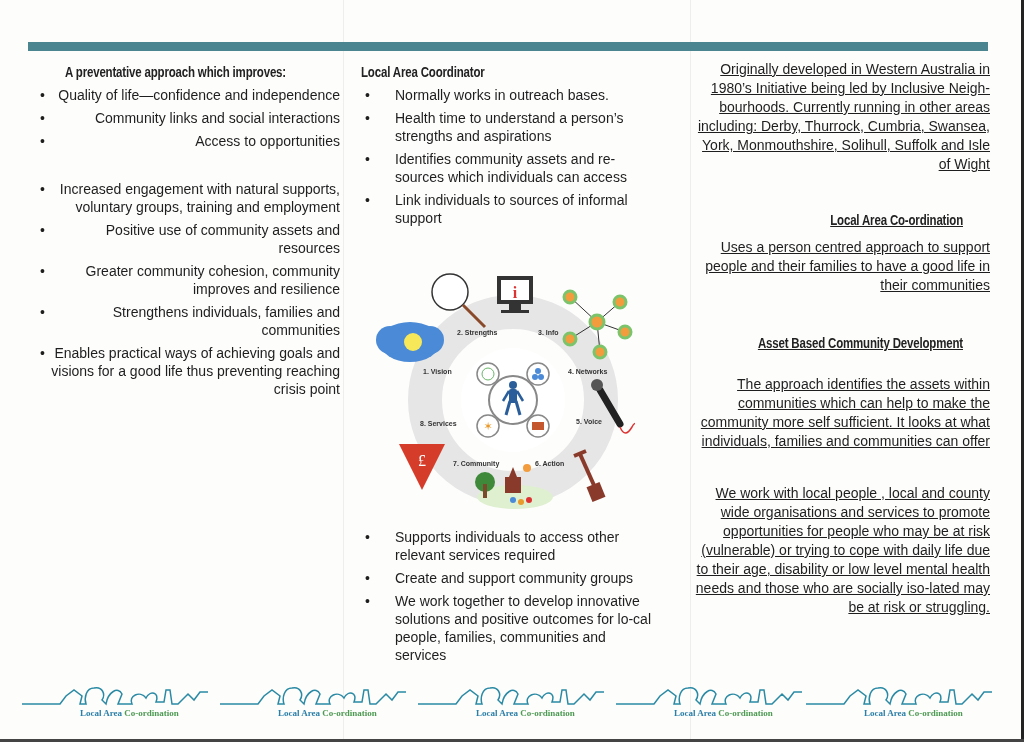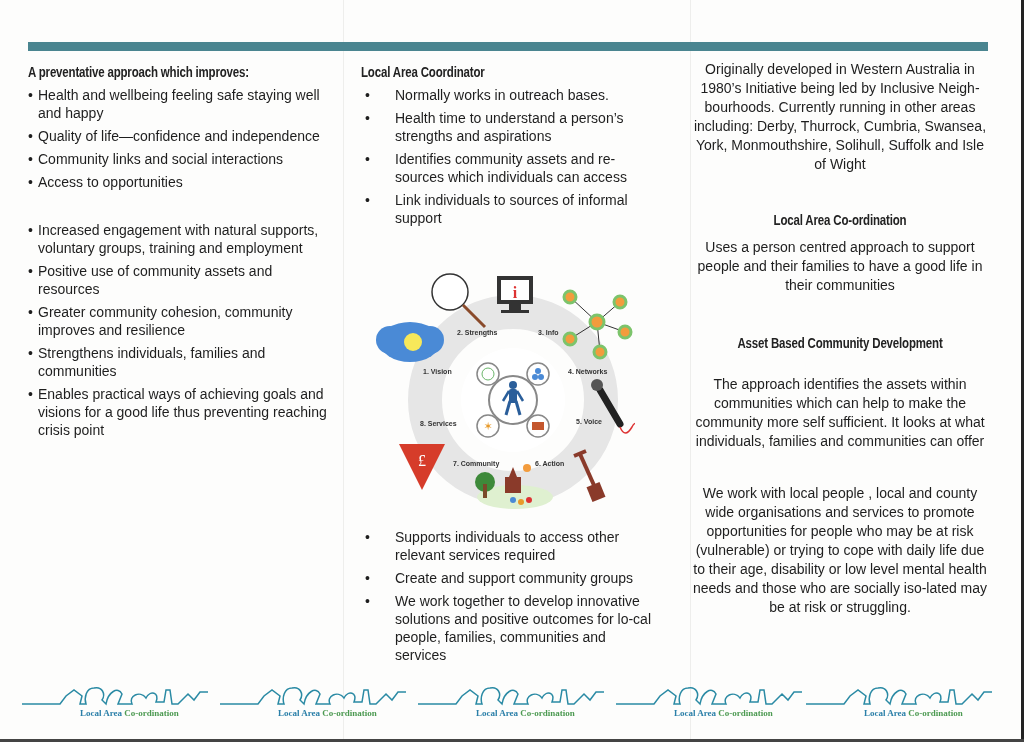--- a/index.html
+++ b/index.html
@@ -6,23 +6,23 @@
   body {
     width: 1024px; height: 742px; background: #fdfdfc; position: relative; overflow: hidden;
     font-family: "Liberation Sans", sans-serif; color: #1e1e1e;
   }
   .topbar { position: absolute; left: 28px; top: 42px; width: 960px; height: 9px; background: #4a8590; }
   .fold { position: absolute; top: 0; width: 1px; height: 742px; background: #eeeeec; }
   .right-edge { position: absolute; right: 0; top: 0; width: 3px; height: 742px; background: #222; }
   .bottom-edge { position: absolute; left: 0; bottom: 0; width: 1024px; height: 3px; background: #444; }
 
   .col { position: absolute; top: 64px; }
-  .col1 { left: 28px; width: 300px; }
+  .col1 { left: 40px; width: 300px; text-align: right; }
   .col2 { left: 361px; width: 300px; }
-  .col3 { left: 690px; width: 300px; text-align: center; }
+  .col3 { left: 690px; width: 300px; text-align: right; text-decoration: underline; }
 
   .heading {
     font-family: "Liberation Sans", sans-serif; font-weight: bold; font-size: 14px;
     transform: scaleX(0.82); transform-origin: left center; white-space: nowrap; letter-spacing: -0.2px;
     color: #222; margin: 0 0 6px 0;
   }
   .col3 .heading { transform-origin: center center; }
 
   ul.b1 { list-style: none; margin: 0; padding: 0; }
   ul.b1 li { position: relative; padding-left: 10px; font-size: 14px; line-height: 18px; margin-bottom: 5px; }
@@ -49,21 +49,20 @@
 
 <div class="fold" style="left:343px"></div>
 <div class="fold" style="left:690px"></div>
 <div class="topbar"></div>
 <div class="right-edge"></div>
 <div class="bottom-edge"></div>
 
 <div class="col col1">
   <div class="heading">A preventative approach which improves:</div>
   <ul class="b1">
-    <li>Health and wellbeing feeling safe staying well and happy</li>
     <li>Quality of life—confidence and independence</li>
     <li>Community links and social interactions</li>
     <li>Access to opportunities</li>
   </ul>
   <ul class="b1 gap">
     <li>Increased engagement with natural supports, voluntary groups, training and employment</li>
     <li>Positive use of community assets and resources</li>
     <li>Greater community cohesion, community improves and resilience</li>
     <li>Strengthens individuals, families and communities</li>
     <li>Enables practical ways of achieving goals and visions for a good life thus preventing reaching crisis point</li>

